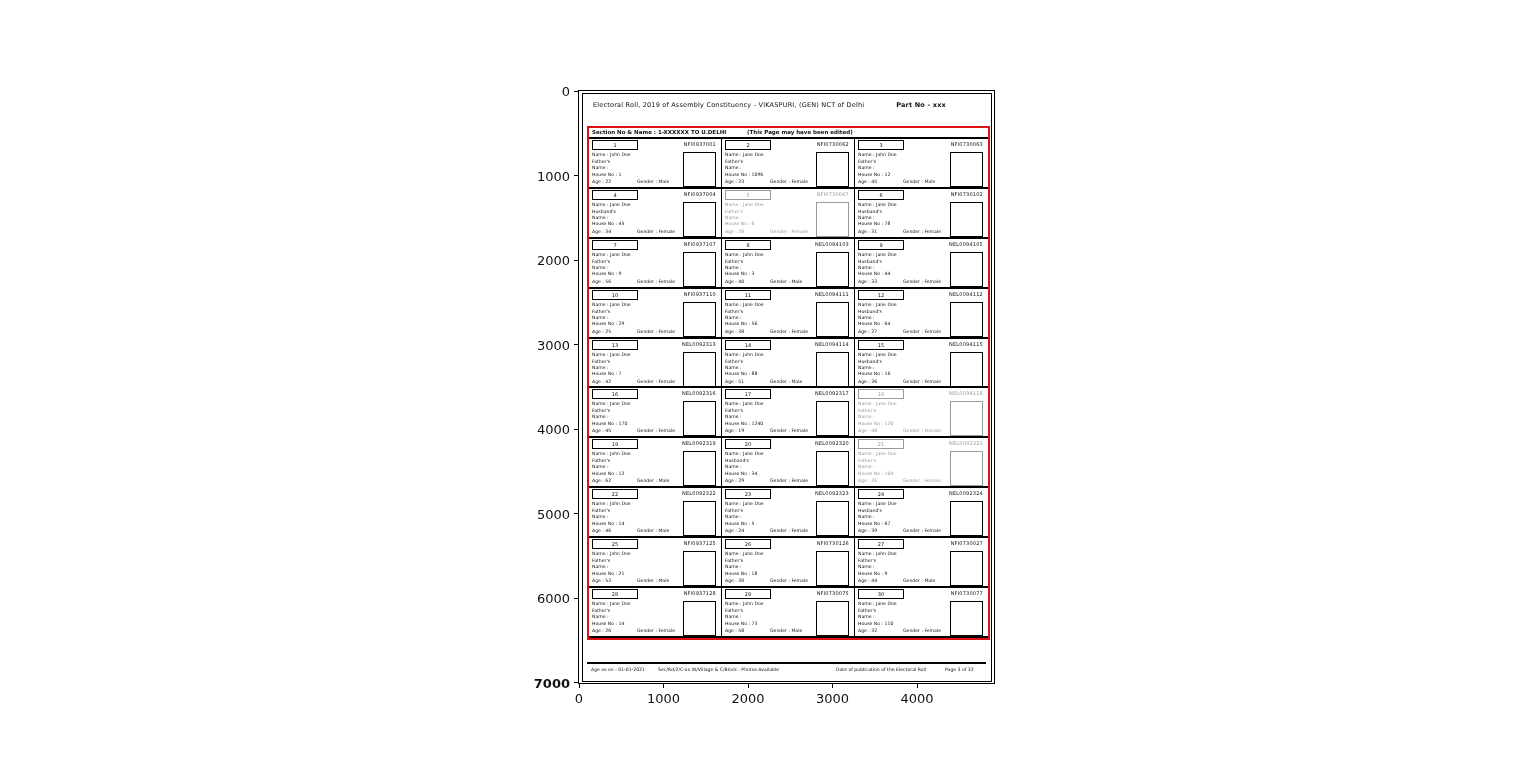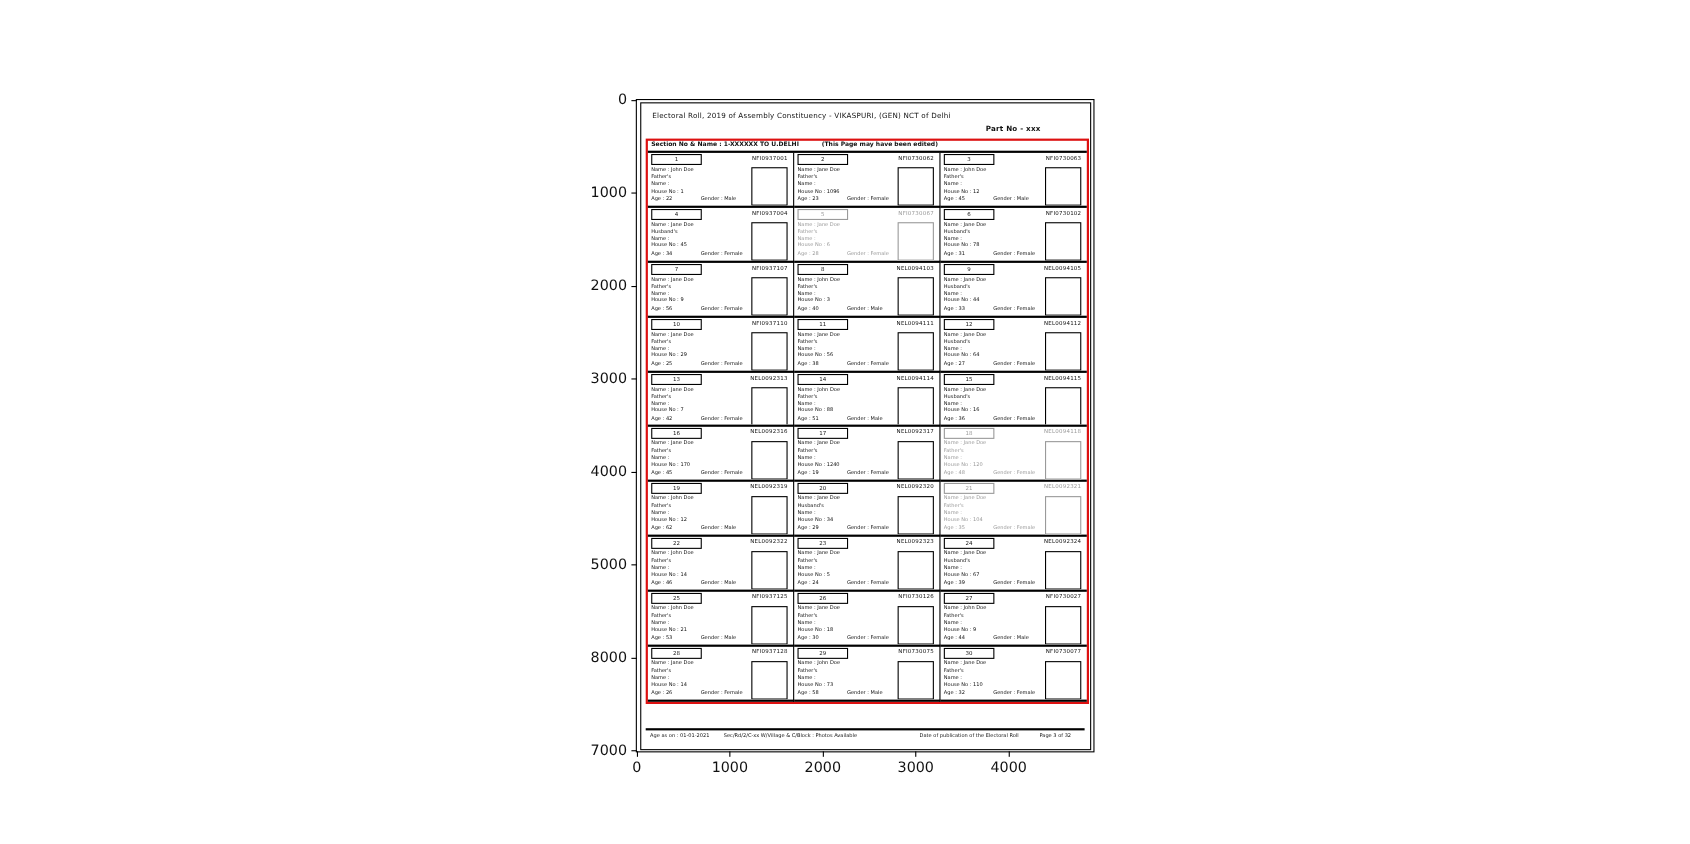--- a/index.html
+++ b/index.html
@@ -11,21 +11,21 @@
   .ytick{position:absolute;left:-5px;width:5px;height:1px;background:#000;}
   .ytick-label{position:absolute;transform:translate(-100%,-50%);left:-9px;
                font-size:13px;color:#111;white-space:nowrap;}
   .xtick{position:absolute;top:100%;width:1px;height:5px;background:#000;}
   .xtick-label{position:absolute;top:calc(100% + 8px);transform:translateX(-50%);
                font-size:13px;color:#111;white-space:nowrap;}
   
   .page-border{position:absolute;inset:2px 2px 1px 3px;border:1px solid #000;}
   .doc-header{position:absolute;left:14px;top:10px;right:10px;height:10px;
               font-size:6.5px;color:#111;letter-spacing:.2px;}
-  .doc-header .partno{position:absolute;right:38px;top:12px;font-weight:bold;}
+  .doc-header .partno{position:absolute;right:38px;top:0;font-weight:bold;}
   .redbox{position:absolute;left:8px;top:35px;width:399px;height:510px;
           border:2px solid #dd1111;background:#fff;}
   .section-row{position:absolute;left:0;top:0;right:0;height:9px;
                border-bottom:2px solid #000;font-size:5.5px;font-weight:bold;color:#111;
                white-space:nowrap;overflow:hidden;}
   .section-row .sec-name{position:absolute;left:3px;top:1px;}
   .section-row .sec-note{position:absolute;left:158px;top:1px;}
   .cards{position:absolute;left:0;top:11px;right:0;bottom:0;
          display:grid;grid-template-columns:repeat(3,1fr);grid-auto-rows:49.9px;}
   .card{position:relative;border-right:1px solid #000;border-bottom:2.5px solid #000;
@@ -414,23 +414,23 @@
       <div class="ytick-label" style="top: 84.571px;">1000</div>
       <div class="ytick" style="top: 168.642px;"></div>
       <div class="ytick-label" style="top: 169.142px;">2000</div>
       <div class="ytick" style="top: 253.213px;"></div>
       <div class="ytick-label" style="top: 253.713px;">3000</div>
       <div class="ytick" style="top: 337.784px;"></div>
       <div class="ytick-label" style="top: 338.284px;">4000</div>
       <div class="ytick" style="top: 422.355px;"></div>
       <div class="ytick-label" style="top: 422.855px;">5000</div>
       <div class="ytick" style="top: 506.926px;"></div>
-      <div class="ytick-label" style="top: 507.426px;">8000</div>
+      <div class="ytick-label" style="top: 507.426px;">6000</div>
       <div class="ytick" style="top: 591.497px;"></div>
-      <div class="ytick-label" style="top: 591.997px;">7000</div>
+      <div class="ytick-label" style="top: 591.997px; font-weight: bold;">7000</div>
       <div class="xtick" style="left: -0.5px;"></div>
       <div class="xtick-label" style="left: 0px;">0</div>
       <div class="xtick" style="left: 84px;"></div>
       <div class="xtick-label" style="left: 84.5px;">1000</div>
       <div class="xtick" style="left: 168.5px;"></div>
       <div class="xtick-label" style="left: 169px;">2000</div>
       <div class="xtick" style="left: 253px;"></div>
       <div class="xtick-label" style="left: 253.5px;">3000</div>
       <div class="xtick" style="left: 337.5px;"></div>
       <div class="xtick-label" style="left: 338px;">4000</div>

